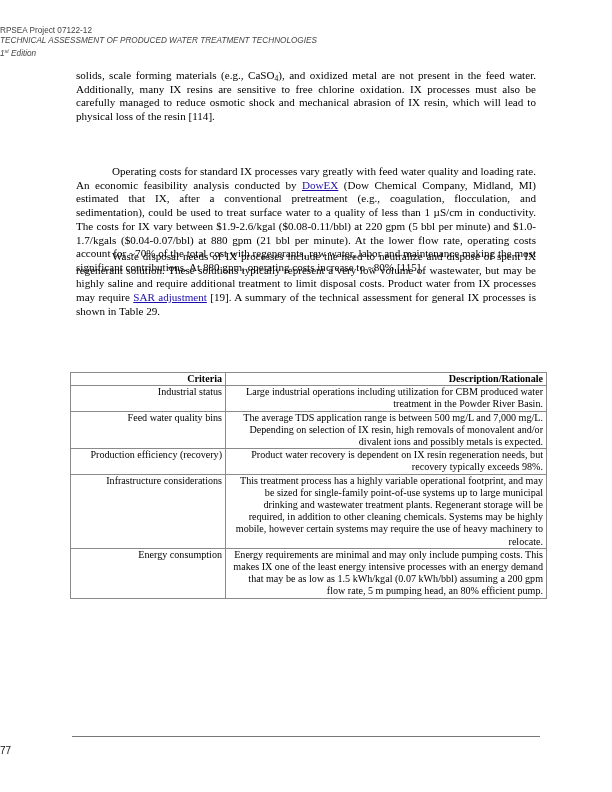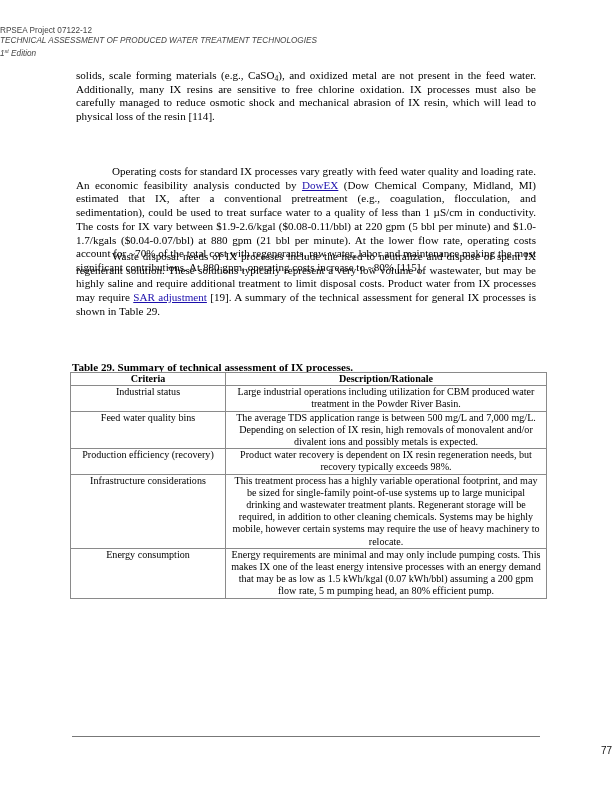--- a/index.html
+++ b/index.html
@@ -18,25 +18,25 @@
   .indent { text-indent: 36px; }
   .p1 { top: 65px; }
   .p2 { top: 161px; }
   .p3 { top: 246px; }
   a.lnk { color: #1a0dab; }
   sub { font-size: 7.5px; vertical-align: -2px; line-height: 0; }
   .tcap { position: absolute; left: 72px; top: 361px; font-family: "Liberation Serif", serif;
           font-weight: bold; font-size: 11.1px; color: #000; }
   table.t { position: absolute; left: 70px; top: 372px; width: 477px; border-collapse: collapse;
             font-family: "Liberation Serif", serif; font-size: 10.1px; line-height: 12.2px; color: #000; }
-  table.t td, table.t th { border: 1px solid #8a8a8a; vertical-align: top; padding: 0 3px; text-align: center; }
+  table.t td, table.t th { border: 1px solid #8a8a8a; vertical-align: top; padding: 0 3px; text-align: right; }
   table.t th { font-weight: bold; }
   table.t .c1 { width: 148px; }
   .footline { position: absolute; left: 72px; top: 736px; width: 468px; height: 0; border-top: 1.5px solid #777; }
-  .pnum { position: absolute; left: 0; width: 612px; top: 745px; text-align: right;
+  .pnum { position: absolute; left: 0; width: 612px; top: 745px; text-align: left;
           font-family: "Liberation Sans", sans-serif; font-size: 10px; color: #111; }
 </style>
 </head>
 <body>
 
 <div class="page">
 
   <div class="hdr hdr1">RPSEA Project 07122-12</div>
   <div class="hdr hdr2">TECHNICAL ASSESSMENT OF PRODUCED WATER TREATMENT TECHNOLOGIES</div>
   <div class="hdr hdr3"><span>1</span><sup>st</sup><span> Edition</span></div>
@@ -46,21 +46,20 @@
   </div>
 
   <div class="body-text p2">
     <p class="indent"><span>Operating costs for standard IX processes vary greatly with feed water quality and loading rate. An economic feasibility analysis conducted by </span><a class="lnk" href="#">DowEX</a><span> (Dow Chemical Company, Midland, MI) estimated that IX, after a conventional pretreatment (e.g., coagulation, flocculation, and sedimentation), could be used to treat surface water to a quality of less than 1 µS/cm in conductivity. The costs for IX vary between $1.9-2.6/kgal ($0.08-0.11/bbl) at 220 gpm (5 bbl per minute) and $1.0-1.7/kgals ($0.04-0.07/bbl) at 880 gpm (21 bbl per minute). At the lower flow rate, operating costs account for ~70% of the total cost with regenerants, raw water, labor and maintenance making the most significant contributions. At 880 gpm, operating costs increase to ~80% [115].</span></p>
   </div>
 
   <div class="body-text p3">
     <p class="indent"><span>Waste disposal needs of IX processes include the need to neutralize and dispose of spent IX regenerant solution. These solutions typically represent a very low volume of wastewater, but may be highly saline and require additional treatment to limit disposal costs. Product water from IX processes may require </span><a class="lnk" href="#">SAR adjustment</a><span> [19]. A summary of the technical assessment for general IX processes is shown in Table 29.</span></p>
   </div>
 
-  <div class="tcap">Table 29. Summary of technical assessment of IX processes.</div>
 
   <table class="t">
     <thead>
       <tr>
         <th class="c1">Criteria</th>
         <th>Description/Rationale</th>
       </tr>
     </thead>
     <tbody>
       <tr>

